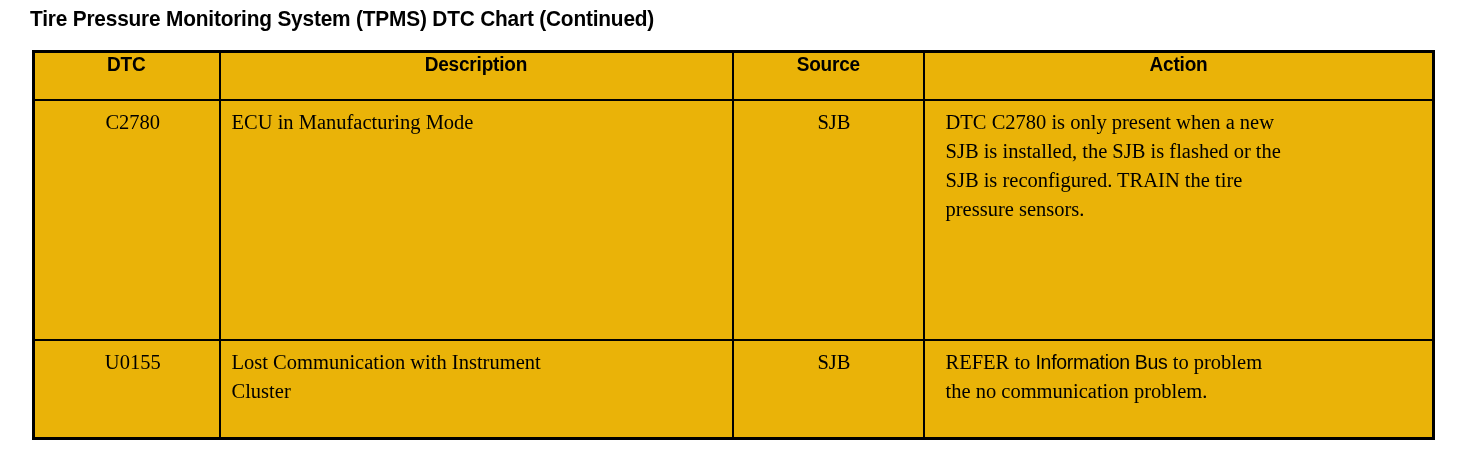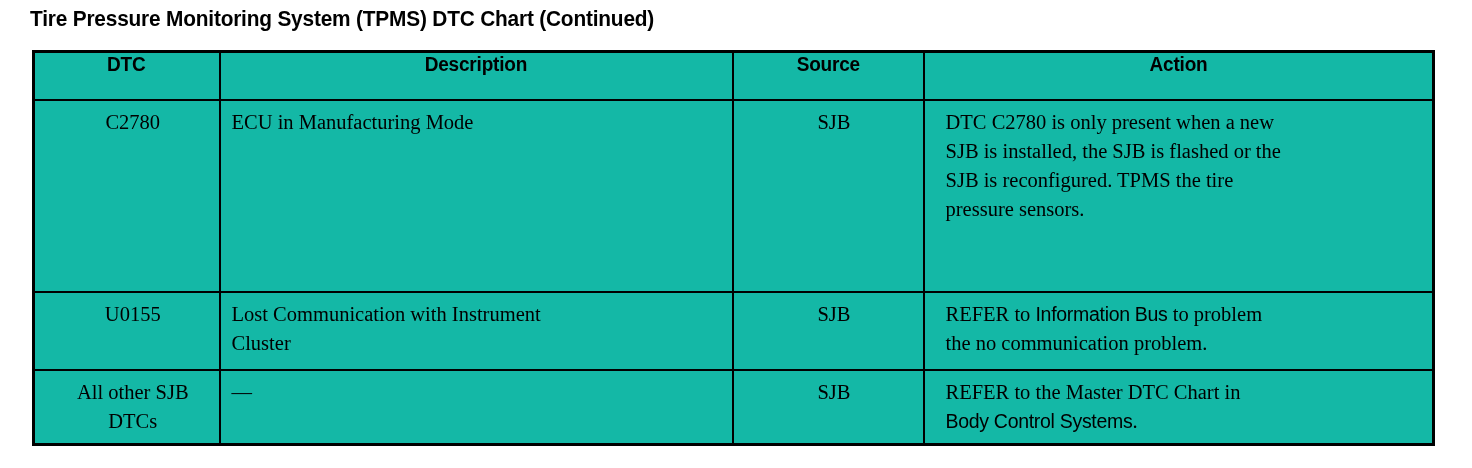--- a/index.html
+++ b/index.html
@@ -48,21 +48,21 @@
   .dtc-table col.c-dtc      { width: 186px; }
   .dtc-table col.c-desc     { width: 513px; }
   .dtc-table col.c-source   { width: 191px; }
   .dtc-table col.c-action   { width: 510px; }
 
   .dtc-table th,
   .dtc-table td {
     border: 2px solid #000000;
     padding: 0;
     vertical-align: top;
-    background: #14b8a6;
+    background: #eab308;
   }
 
   thead th {
     border-bottom-width: 3px;
     height: 46px;
     text-align: center;
     vertical-align: middle;
     font-family: "Liberation Sans", sans-serif;
     font-weight: bold;
     font-size: 20px;
@@ -148,21 +148,21 @@
       <td>
         <div class="cell left-pad">ECU in Manufacturing Mode</div>
       </td>
       <td>
         <div class="cell center">SJB</div>
       </td>
       <td>
         <div class="cell action">
           <span class="nowrap-line">DTC C2780 is only present when a new</span>
           <span class="nowrap-line">SJB is installed, the SJB is flashed or the</span>
-          <span class="nowrap-line">SJB is reconfigured. TPMS the tire</span>
+          <span class="nowrap-line">SJB is reconfigured. TRAIN the tire</span>
           <span class="nowrap-line">pressure sensors.</span>
         </div>
       </td>
     </tr>
 
     <tr class="row-2">
       <td>
         <div class="cell center">U0155</div>
       </td>
       <td>
@@ -175,35 +175,15 @@
         <div class="cell center">SJB</div>
       </td>
       <td>
         <div class="cell action">
           <span class="nowrap-line"><span>REFER to </span><span class="xref">Information Bus</span><span> to problem</span></span>
           <span class="nowrap-line">the no communication problem.</span>
         </div>
       </td>
     </tr>
 
-    <tr class="row-3">
-      <td>
-        <div class="cell center">
-          <span class="nowrap-line">All other SJB</span>
-          <span class="nowrap-line">DTCs</span>
-        </div>
-      </td>
-      <td>
-        <div class="cell left-pad dash">—</div>
-      </td>
-      <td>
-        <div class="cell center">SJB</div>
-      </td>
-      <td>
-        <div class="cell action">
-          <span class="nowrap-line">REFER to the Master DTC Chart in</span>
-          <span class="nowrap-line"><span class="xref">Body Control Systems</span><span>.</span></span>
-        </div>
-      </td>
-    </tr>
 
   </tbody>
 </table>
 
 </body></html>

